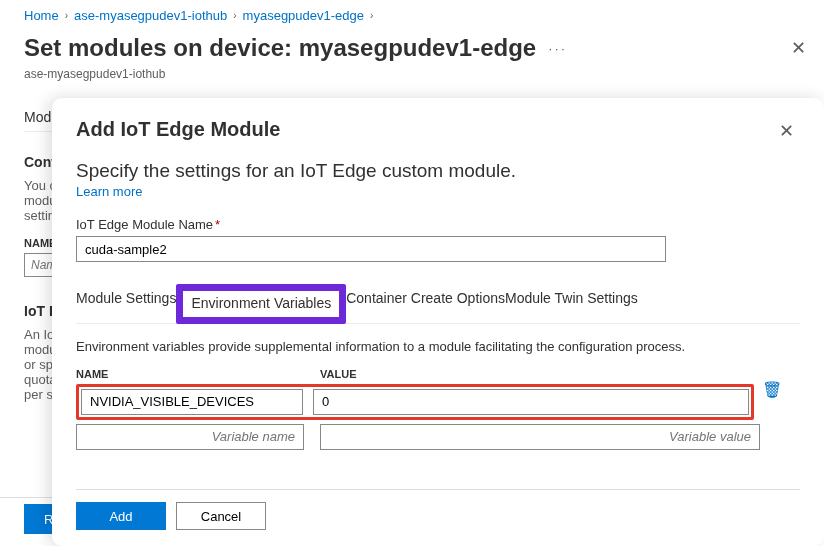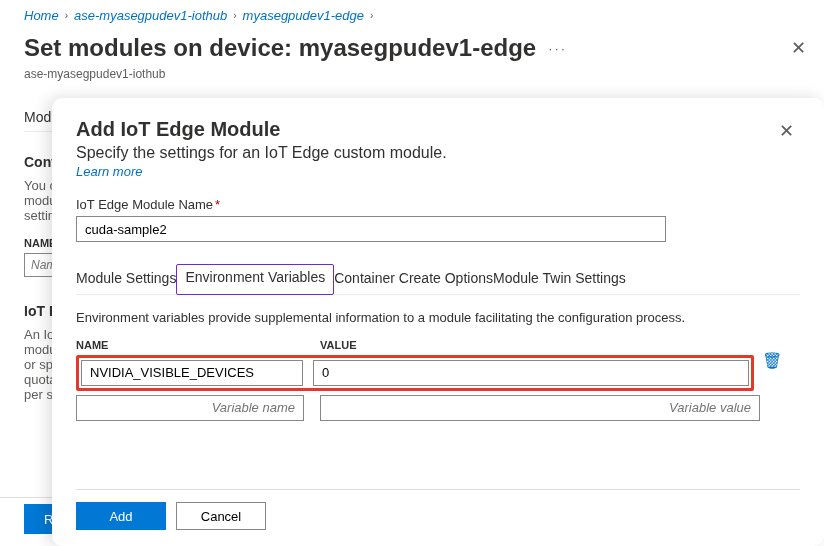--- a/index.html
+++ b/index.html
@@ -1,17 +1,17 @@
 <!DOCTYPE html>
 <html><head>
 <meta charset="utf-8">
 <style>
   * { box-sizing: border-box; margin: 0; padding: 0; }
   html, body { width: 824px; height: 546px; font-family: "Segoe UI", Arial, sans-serif; font-size: 13px; color: #323130; background: #fff; overflow: hidden; }
-  a { color: #0072c6; text-decoration: none; font-style: italic; }
+  a { color: #0072c6; text-decoration: none; }
 
   .page { position: relative; width: 824px; height: 546px; }
 
   
   .bg { position: absolute; inset: 0; padding: 8px 10px 0 24px; }
   .breadcrumb { display: flex; align-items: center; gap: 6px; font-size: 13px; }
   .bc-sep { color: #605e5c; font-size: 10px; }
   .page-title-row { display: flex; align-items: center; margin-top: 10px; }
   .page-title { font-size: 24px; font-weight: 600; flex: 0 0 auto; }
   .ellipsis { margin-left: 12px; color: #605e5c; cursor: pointer; letter-spacing:2px;}
@@ -25,29 +25,29 @@
   .bg-input { margin-top: 4px; border: 1px solid #8a8886; height: 24px; width: 150px; background:#fff; font-style: italic; padding: 2px 6px; color:#605e5c; font-size:12px;}
   .primary-btn { background:#0078d4; color:#fff; border:none; height:30px; padding:0 20px; font-size:13px; cursor:pointer; margin-top:auto;}
   .footer-line { position:absolute; bottom:48px; left:0; right:0; border-top:1px solid #e1dfdd;}
   .bg-footer { position:absolute; bottom:12px; left:24px;}
 
   
   .panel { position: absolute; top: 98px; left: 52px; right: 0; bottom: 0; background: #fff; box-shadow: -4px 0 16px rgba(0,0,0,0.14); padding: 20px 24px 16px 24px; display:flex; flex-direction:column;border-radius:10px; }
   .panel-header { display:flex; align-items:flex-start; }
   .panel-title { font-size: 20px; font-weight: 600; }
   .panel-close { margin-left:auto; font-size:18px; color:#605e5c; cursor:pointer; padding:2px 6px;}
-  .desc { font-size: 16px; }
+  .desc { margin-top: 16px; font-size: 19px; }
   .learn { color:#0072c6; display:inline-block; margin-top:2px; }
   .field-label { margin-top: 18px; font-size: 13px; }
   .req { color:#a80000; margin-left:2px;}
   .text-input { width: 590px; height: 26px; border:1px solid #8a8886; padding:2px 8px; font-size:13px; margin-top:4px; }
 
   .panel-tabs { display:flex; margin-top:22px; border-bottom:1px solid #edebe9; font-size:14px;}
   .panel-tab { padding:6px 0 8px; cursor:pointer; color:#323130; }
-  .panel-tab.active { border:1px solid #6d28d9; border-radius:2px; padding:4px 8px 6px; margin-bottom:-1px; }
+  .panel-tab.active { border:7px solid #6d28d9; border-radius:2px; padding:4px 8px 6px; margin-bottom:-1px; }
 
   .env-desc { margin-top:14px; font-size:13px; color:#323130; line-height:1.35; max-width:700px;}
   .env-table { margin-top:12px; }
   .env-head { display:flex; gap:16px; font-size:11px; font-weight:600;}
   .env-head .c1 { width:228px;} .env-head .c2 { width:440px;}
   .env-row { display:flex; gap:16px; margin-top:4px; align-items:center;}
   .env-row input { height:26px; border:1px solid #8a8886; padding:2px 8px; font-size:13px;}
   .env-row .c1 input { width:228px;} .env-row .c2 input { width:440px;}
   .env-row.hl { border:3px solid #e3382a; padding:2px; border-radius:2px; gap:10px;}
   .env-row.hl .c1 input { width:222px;} .env-row.hl .c2 input { width:436px;}

